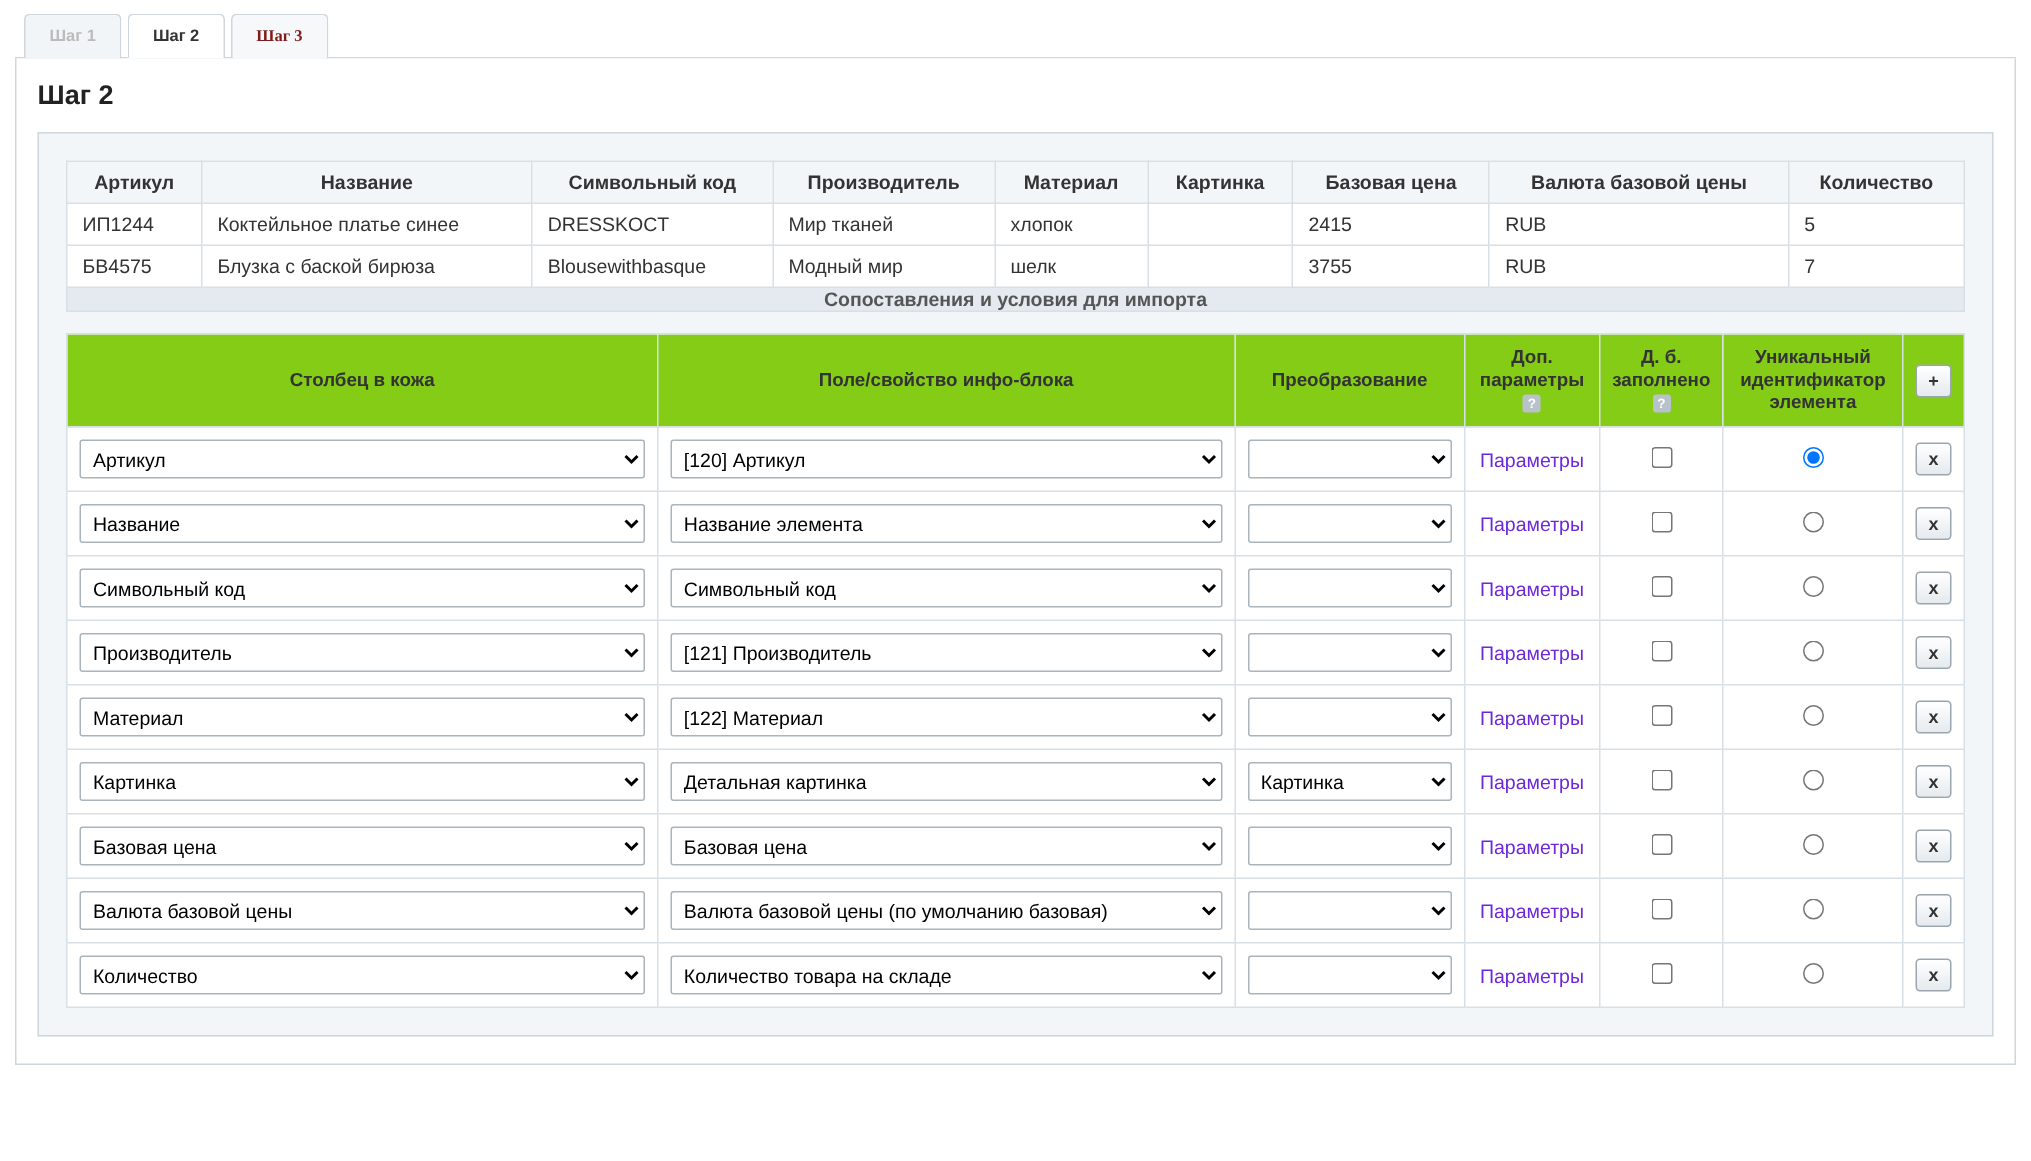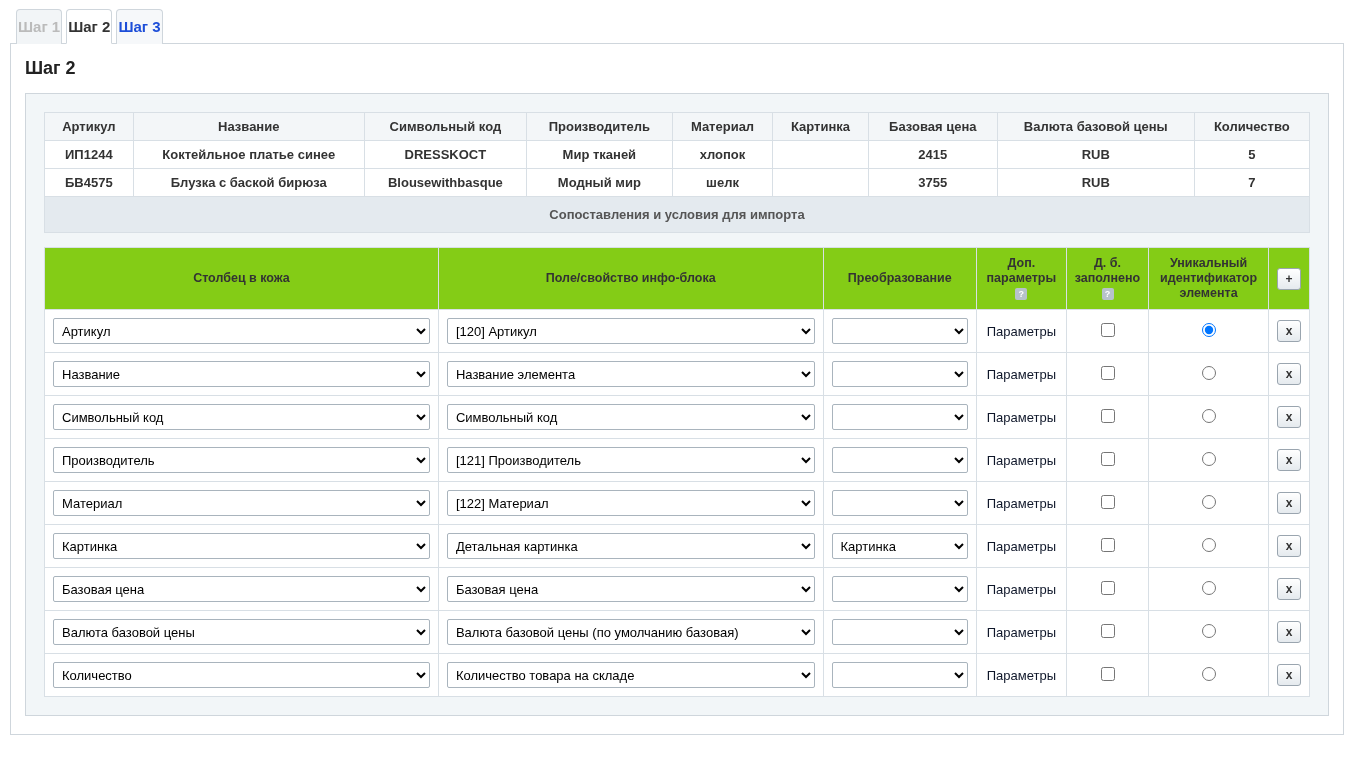--- a/index.html
+++ b/index.html
@@ -10,38 +10,38 @@
     color: #333;
     padding: 8px 10px 20px 10px;
   }
   .tabs {
     display: flex;
     gap: 4px;
     border-bottom: 1px solid #cfd6dc;
     padding-left: 6px;
   }
   .tab {
-    padding: 8px 1px;
+    padding: 8px 16px;
     border: 1px solid #cfd6dc;
     border-bottom: none;
     border-radius: 4px 4px 0 0;
     background: #f2f5f7;
     color: #bbb;
     font-weight: bold;
-    font-size: 15px;
+    font-size: 11px;
     position: relative;
     top: 1px;
     cursor: pointer;
   }
   .tab.active {
     background: #fff;
     color: #333;
     border-bottom: 1px solid #fff;
   }
-  .tab.disabled { color: #1d4ed8; background:#f6f8fa; }
+  .tab.disabled { color: #7f1d1d; background:#f6f8fa;font-family:Liberation Serif, serif; }
   .panel {
     border: 1px solid #cfd6dc;
     border-top: none;
     padding: 14px 14px 18px 14px;
     background: #fff;
   }
   h2.title {
     font-size: 18px;
     font-weight: bold;
     margin-bottom: 14px;
@@ -54,40 +54,39 @@
   }
   table.preview {
     width: 100%;
     border-collapse: collapse;
     background: #fff;
     font-size: 13px;
   }
   table.preview th, table.preview td {
     border: 1px solid #d8dfe5;
     padding: 6px 10px;
-    text-align: center;
+    text-align: left;
     white-space: nowrap;
-    font-weight: bold;
   }
   table.preview th {
     background: #f3f6f8;
     font-weight: bold;
     text-align: center;
     color: #333;
   }
   table.preview td { background:#fff; }
 
   .section-title {
     background: #e4eaef;
     border: 1px solid #d8dfe5;
     border-top: none;
     text-align: center;
     font-weight: bold;
     color: #555;
-    padding: 10px 0;
+    padding: 0 0;
   }
 
   table.mapping {
     width: 100%;
     border-collapse: collapse;
     background: #fff;
     font-size: 13px;
     margin-top: 14px;
   }
   table.mapping th, table.mapping td {
@@ -119,21 +118,21 @@
   select.sel {
     width: 100%;
     height: 26px;
     border: 1px solid #a9b4bd;
     border-radius: 2px;
     background: #fff;
     font-size: 13px;
     padding: 2px 4px;
   }
   a.paramlink {
-    color: #0f172a;
+    color: #6d28d9;
     text-decoration: none;
     font-size: 13px;
   }
   input[type="checkbox"], input[type="radio"] {
     width: 14px; height: 14px;
     cursor: pointer;
   }
   button.xbtn, button.plusbtn {
     width: 24px; height: 22px;
     border: 1px solid #9aa5af;

